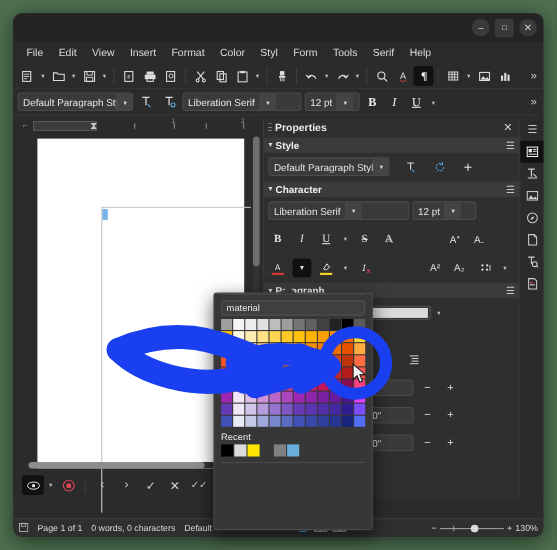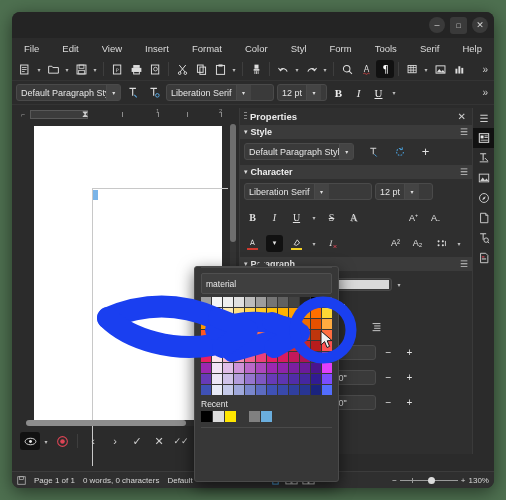--- a/index.html
+++ b/index.html
@@ -12,21 +12,21 @@
 
   
   .titlebar { height:26px; background:#242424; position:relative; display:flex; align-items:center; justify-content:center; }
   .title { font-size:10.5px; color:#e8e8e8; font-weight:bold; letter-spacing:.1px; }
   .wbtns { position:absolute; right:6px; top:5px; display:flex; gap:5px; }
   .wbtn { width:16px; height:16px; border-radius:50%; background:#3a3a3a; color:#d2d2d2;
           font-size:9px; line-height:16px; text-align:center; }
   .wbtn.sq { font-size:7px; }
 
   
-  .menubar { height:20px; background:#2b2b2b; display:flex; align-items:center; padding-left:6px; gap:11px; }
+  .menubar { height:20px; background:#2b2b2b; display:flex; align-items:center; padding-left:6px; gap:2px; }
   .menuitem { font-size:9.5px; color:#dcdcdc; padding:2px 6px; border-radius:3px; }
 
   
   .toolbar { height:23px; background:#2b2b2b; display:flex; align-items:center; padding:0 4px; gap:1px;
              border-bottom:1px solid #343434; }
   .tb { width:18px; height:18px; display:flex; align-items:center; justify-content:center; border-radius:3px;
         color:#d8d8d8; font-size:11px; position:relative; }
   .tb.act { background:#111; }
   .tb svg { display:block; }
   .caret { width:8px; height:18px; display:flex; align-items:center; justify-content:center; color:#bdbdbd; font-size:6px; }
@@ -98,21 +98,21 @@
 
   
   .popup { position:absolute; left:194px; top:266px; width:145px; height:216px; background:#373737;
            border:1px solid #4a4a4a; border-radius:3px; box-shadow:0 5px 16px rgba(0,0,0,.6); z-index:40; }
   .pnub { position:absolute; left:60px; top:-7px; width:0;height:0;border-left:7px solid transparent;
           border-right:7px solid transparent;border-bottom:7px solid #373737; }
   .auto { display:flex; align-items:center; gap:5px; padding:6px 8px; }
   .autobox { width:8px; height:8px; border:1px solid #c9c9c9; background:transparent;}
   .auto span { font-size:9px; color:#efefef;}
   .pdiv { height:1px; background:#4a4a4a; margin:0 6px; }
-  .palname { margin:5px 6px 3px; height:21px; background:#3f3f3f; border:1px solid #4f4f4f; border-radius:2px;
+  .palname { margin:5px 6px 3px; height:14px; background:#3f3f3f; border:1px solid #4f4f4f; border-radius:2px;
              display:flex; align-items:center; padding-left:4px; font-size:8.5px; color:#e9e9e9;}
   .grid { margin:2px 6px; display:grid; grid-template-columns:repeat(12,1fr); gap:1px; }
   .sw { width:100%; aspect-ratio:1/1; }
   .recent-lbl { font-size:8.5px; color:#e9e9e9; margin:4px 0 2px 6px; }
   .recent { margin:0 6px; display:flex; gap:1px; }
   .rsw { width:11px; height:11px; }
   .custom { display:flex; align-items:center; gap:6px; padding:6px 8px 0; }
   .custom span { font-size:9px; color:#efefef; }
 
   

